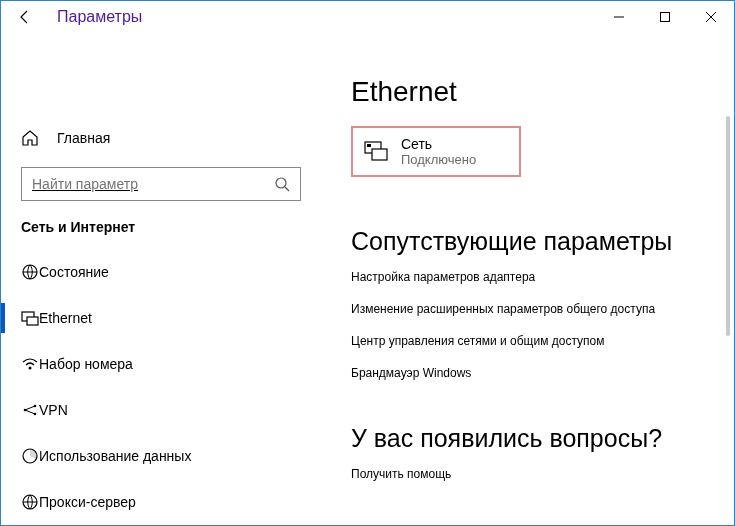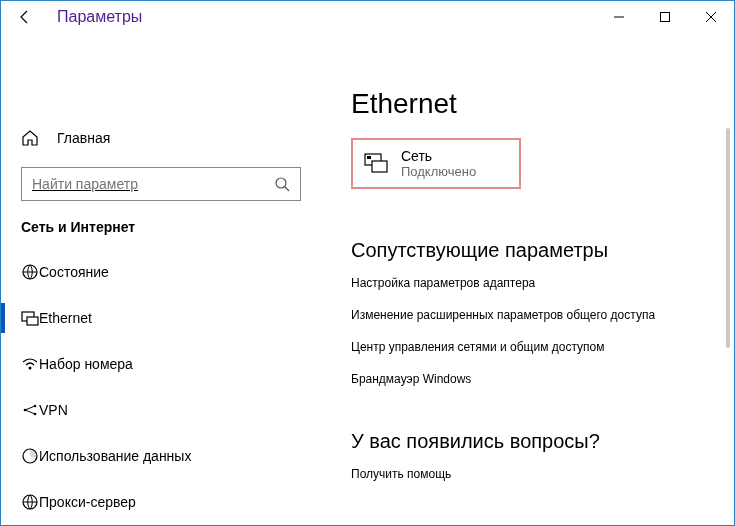--- a/index.html
+++ b/index.html
@@ -85,21 +85,21 @@
     width: 170px;
     padding: 8px 10px;
     display:flex; align-items:center;
     gap: 12px;
     margin-bottom: 50px;
   }
   .net-tile .nicon { width:26px; display:flex; align-items:center; justify-content:center; }
   .net-tile .nt-name { font-size:14px; }
   .net-tile .nt-status { font-size:13px; color:#6b6b6b; }
 
-  .sub-h { font-size: 20px; font-weight: 400; margin-bottom: 14px; }
+  .sub-h { font-size: 25px; font-weight: 400; margin-bottom: 14px; }
   .link-list { display:flex; flex-direction:column; gap: 18px; margin-bottom: 44px; }
   .link-list a { color:#000000; text-decoration:none; font-size:12px; cursor:pointer; }
 
   .vscroll {
     position:absolute;
     right: 4px;
     top: 60px;
     width: 4px;
     height: 220px;
     background: #c9c9c9;

